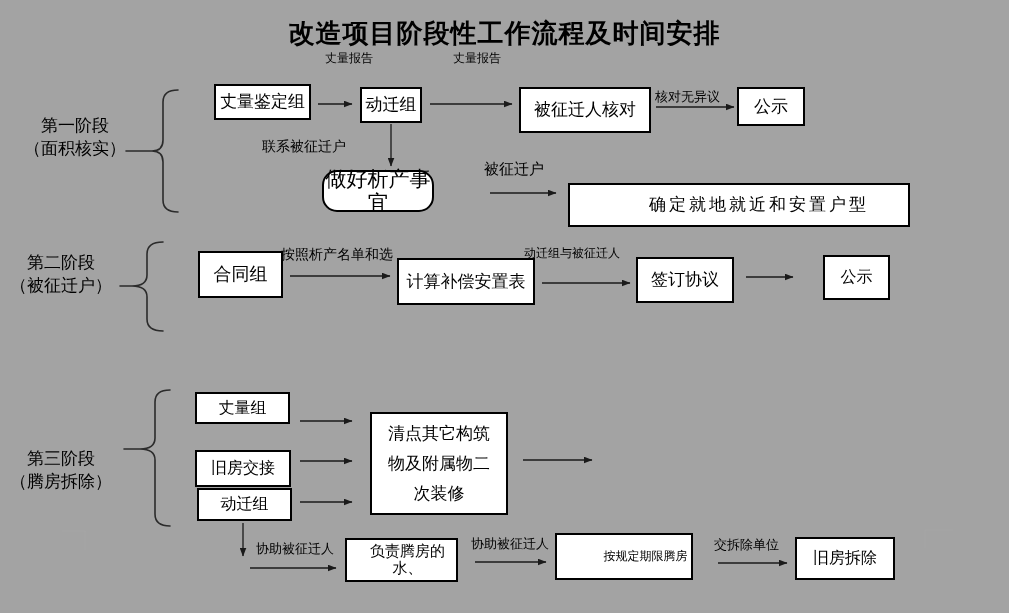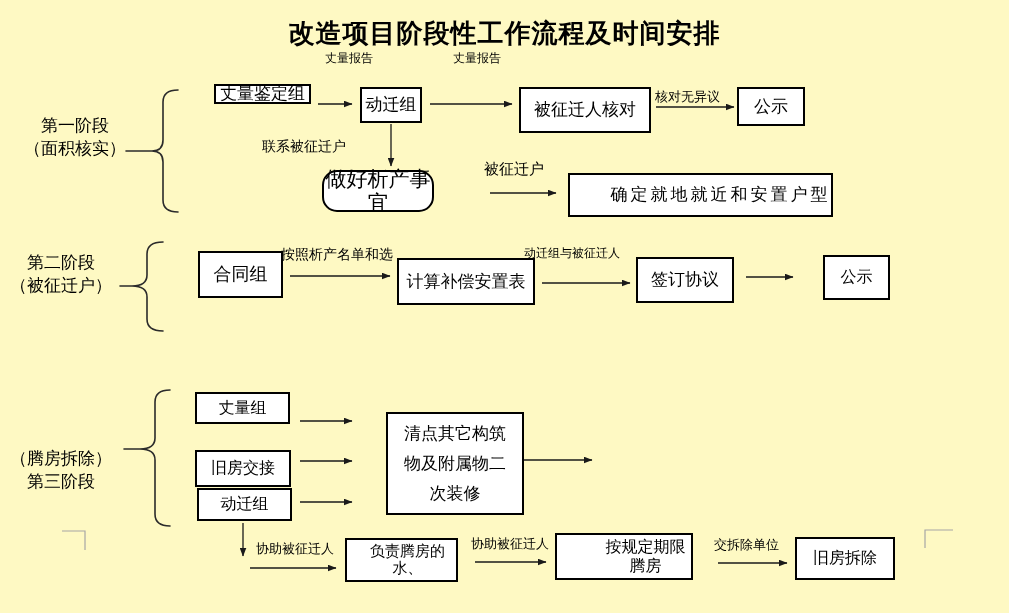--- a/index.html
+++ b/index.html
@@ -1,37 +1,37 @@
 <!DOCTYPE html>
 <html><head>
 <meta charset="utf-8">
 <style>
   html,body { margin:0; padding:0; background:#ffffff; }
   .page {
-    position:relative; width:1009px; height:613px; background:#fef9c3;
+    position:relative; width:1009px; height:613px; background:#a3a3a3;
     font-family:"Liberation Serif","DejaVu Serif",serif; color:#000;
     overflow:hidden;
   }
   .overlay { position:absolute; left:0; top:0; z-index:0; }
   .title {
     position:absolute; top:16px; left:0; width:100%; text-align:center;
     font-size:26px; font-weight:bold; letter-spacing:1px; z-index:2;
   }
   .box {
     position:absolute; box-sizing:border-box; border:2px solid #000;
     background:#fff; display:flex; align-items:center; justify-content:center;
     text-align:center; z-index:1; line-height:1.15;
   }
   .box span { display:block; }
   .lbl { position:absolute; white-space:nowrap; z-index:2; }
   .stage {
     position:absolute; text-align:center; font-size:17px; line-height:23px; z-index:2;
   }
   .stage div { white-space:nowrap; }
-  .wrapbox { line-height:30px; padding:0 11px;margin-left:16px; }
+  .wrapbox { line-height:30px; padding:0 11px; }
   .spread { letter-spacing:3px; }
 </style>
 </head>
 <body>
 
 <div class="page">
 
   <svg class="overlay" width="1009" height="613" viewBox="0 0 1009 613">
     <defs>
       <marker id="arr" markerWidth="9" markerHeight="7" refX="8.5" refY="3.5" orient="auto" markerUnits="userSpaceOnUse">
@@ -74,40 +74,40 @@
 
   <div class="stage" style="left:20px; top:114px; width:110px;">
     <div>第一阶段</div>
     <div>（面积核实）</div>
   </div>
   <div class="stage" style="left:5px; top:251px; width:112px;">
     <div>第二阶段</div>
     <div>（被征迁户）</div>
   </div>
   <div class="stage" style="left:5px; top:447px; width:112px;">
+    <div>第三阶段</div>
     <div>（腾房拆除）</div>
-    <div>第三阶段</div>
   </div>
 
-  <div class="box" style="left:214px; top:84px; width:97px; height:20px; font-size:17px;text-align:right;">
+  <div class="box" style="left:214px; top:84px; width:97px; height:36px; font-size:17px;text-align:right;">
     <span>丈量鉴定组</span>
   </div>
   <div class="box" style="left:360px; top:87px; width:62px; height:36px; font-size:17px;">
     <span>动迁组</span>
   </div>
   <div class="box" style="left:519px; top:87px; width:132px; height:46px; font-size:17px;">
     <span>被征迁人核对</span>
   </div>
   <div class="box" style="left:737px; top:87px; width:68px; height:39px; font-size:17px;">
     <span>公示</span>
   </div>
   <div class="box" style="left:322px; top:170px; width:112px; height:42px; font-size:21px;border-radius:15px;">
     <span>做好析产事宜</span>
   </div>
-  <div class="box spread" style="left:568px; top:173px; width:265px; height:44px; font-size:17px;padding-left:40px;">
+  <div class="box spread" style="left:568px; top:183px; width:342px; height:44px; font-size:17px;padding-left:40px;">
     <span>确定就地就近和安置户型</span>
   </div>
 
   <div class="lbl" style="left:655px; top:88px; font-size:13px;">核对无异议</div>
   <div class="lbl" style="left:262px; top:138px; font-size:14px;">联系被征迁户</div>
   <div class="lbl" style="left:484px; top:160px; font-size:15px;">被征迁户</div>
 
   <div class="box" style="left:198px; top:251px; width:85px; height:47px; font-size:18px;">
     <span>合同组</span>
   </div>
@@ -133,21 +133,21 @@
   <div class="box" style="left:197px; top:488px; width:95px; height:33px; font-size:16px;">
     <span>动迁组</span>
   </div>
   <div class="box wrapbox" style="left:370px; top:412px; width:138px; height:103px; font-size:17px;">
     <span>清点其它构筑物及附属物二次装修</span>
   </div>
 
   <div class="box" style="left:345px; top:538px; width:113px; height:44px; font-size:15px;padding-left:12px;">
     <span>负责腾房的水、</span>
   </div>
-  <div class="box" style="left:555px; top:533px; width:138px; height:47px; font-size:16px;padding-left:43px;">
+  <div class="box" style="left:555px; top:533px; width:138px; height:47px; font-size:12px;padding-left:43px;">
     <span>按规定期限腾房</span>
   </div>
   <div class="box" style="left:795px; top:537px; width:100px; height:43px; font-size:16px;">
     <span>旧房拆除</span>
   </div>
 
   <div class="lbl" style="left:256px; top:540px; font-size:13px;">协助被征迁人</div>
   <div class="lbl" style="left:471px; top:535px; font-size:13px;">协助被征迁人</div>
   <div class="lbl" style="left:714px; top:536px; font-size:13px;">交拆除单位</div>
 

